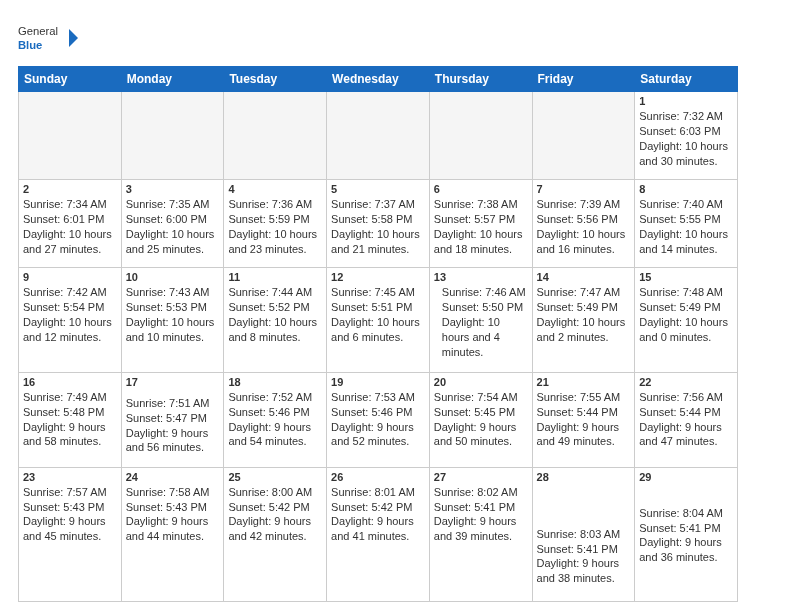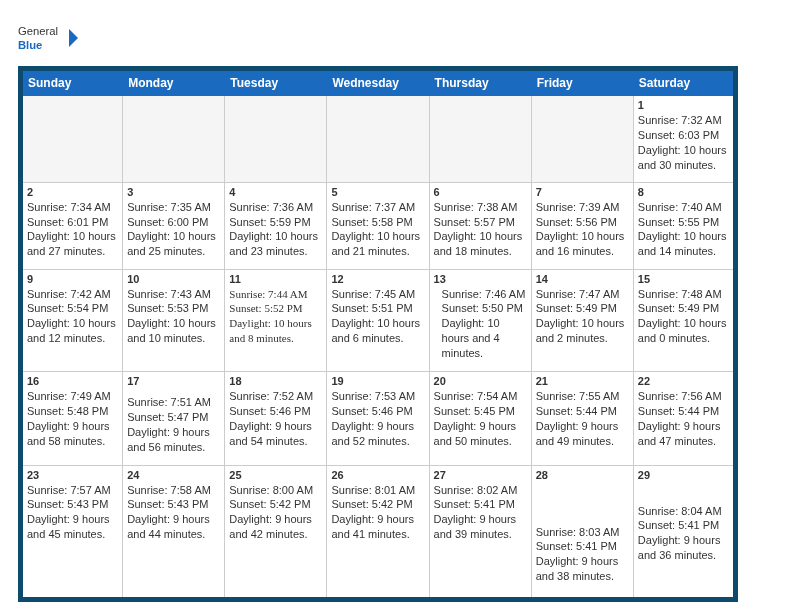--- a/index.html
+++ b/index.html
@@ -35,21 +35,21 @@
       font-size: 32px;
       color: #333;
       font-weight: normal;
     }
     .location {
       font-size: 14px;
       color: #555;
     }
     .calendar {
       flex: 1;
-      border: 5px solid #0c4a6e;
+      border: 1px solid #0c4a6e;
       border-collapse: collapse;
       table-layout: fixed;
       width: 100%;
     }
     .calendar th {
       background: #1a6bbf;
       color: #fff;
       font-size: 12px;
       font-weight: bold;
       text-align: left;
@@ -181,21 +181,21 @@
 Daylight: 10 hours and 12 minutes.</div>
           </td>
           <td>
             <span class="day-num">10</span>
             <div class="day-info" style="white-space: pre-line;">Sunrise: 7:43 AM
 Sunset: 5:53 PM
 Daylight: 10 hours and 10 minutes.</div>
           </td>
           <td>
             <span class="day-num">11</span>
-            <div class="day-info" style="white-space: pre-line; font-family: Liberation Serif, serif;">Sunrise: 7:44 AM
+            <div class="day-info" style="white-space: pre-line;">Sunrise: 7:44 AM
 Sunset: 5:52 PM
 Daylight: 10 hours and 8 minutes.</div>
           </td>
           <td>
             <span class="day-num">12</span>
             <div class="day-info" style="white-space: pre-line;">Sunrise: 7:45 AM
 Sunset: 5:51 PM
 Daylight: 10 hours and 6 minutes.</div>
           </td>
           <td>

